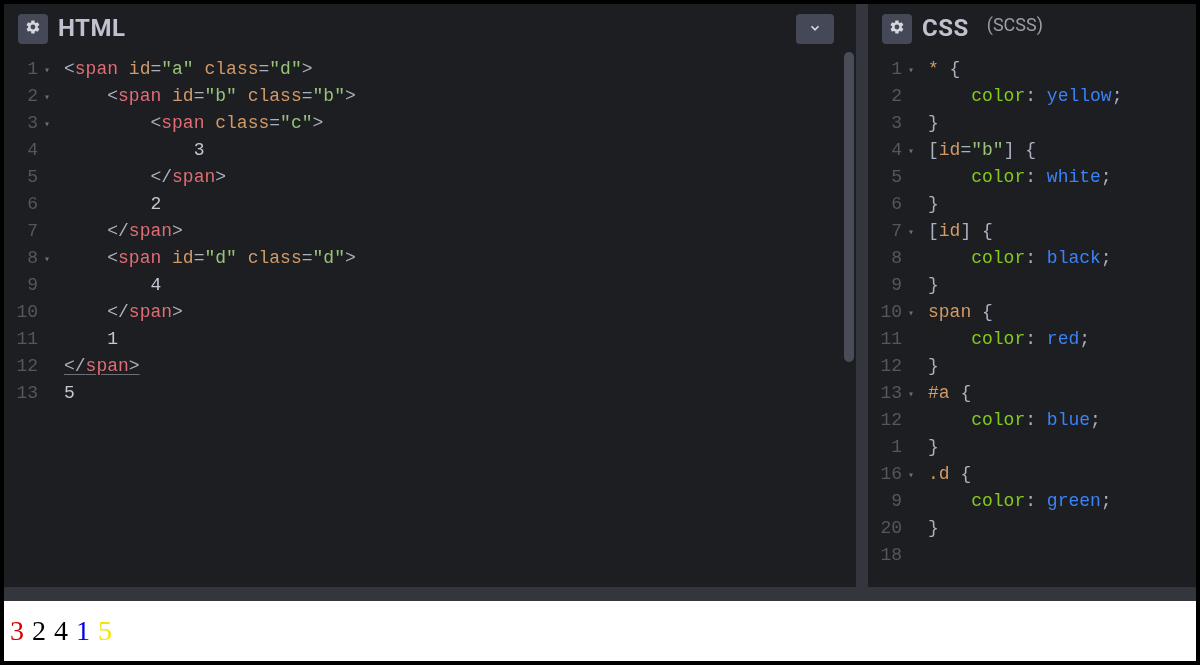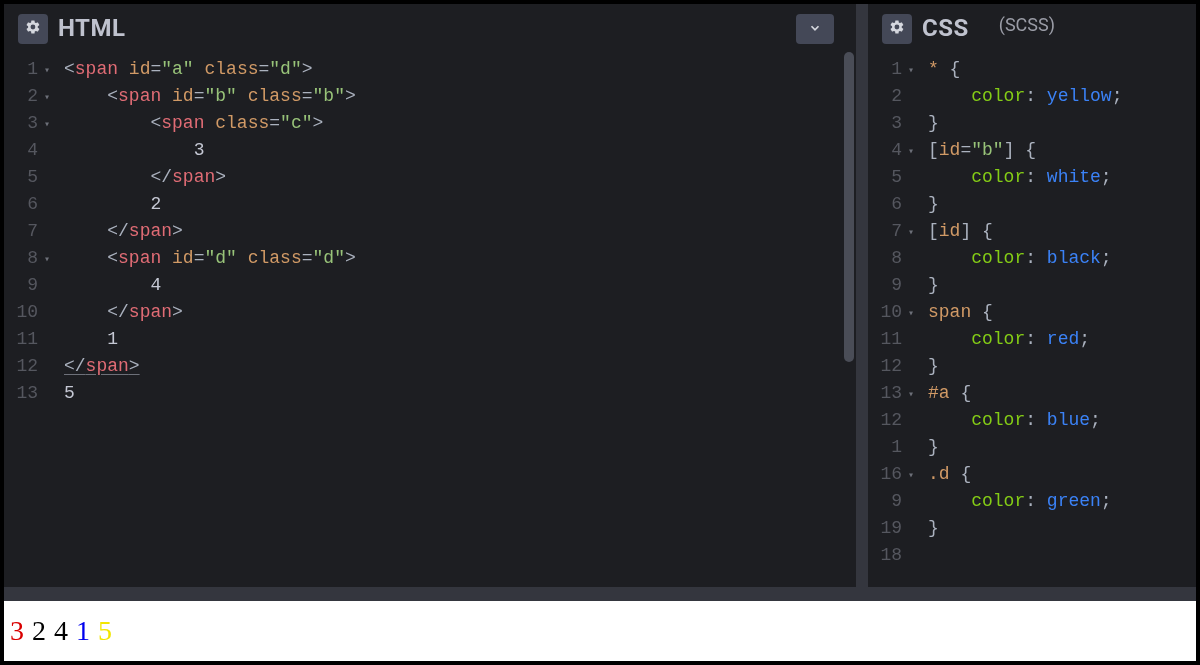--- a/index.html
+++ b/index.html
@@ -59,21 +59,21 @@
     .title-main {
       font-size: 24px;
       font-weight: 700;
       color: #bfc2ce;
       letter-spacing: 0.5px;
     }
     .title-sub {
       font-size: 18px;
       font-weight: 400;
       color: #9a9ca6;
-      margin-left: 20px;
+      margin-left: 8px;
     }
     .dropdown-btn {
       margin-left: auto;
       width: 38px;
       height: 30px;
       background: #444857;
       border-radius: 4px;
       display: flex;
       align-items: center;
       justify-content: center;
@@ -236,21 +236,21 @@
             <div class="gl">8</div>
             <div class="gl">9</div>
             <div class="gl">10<span class="fold-arrow">▾</span></div>
             <div class="gl">11</div>
             <div class="gl">12</div>
             <div class="gl">13<span class="fold-arrow">▾</span></div>
             <div class="gl">12</div>
             <div class="gl">1</div>
             <div class="gl">16<span class="fold-arrow">▾</span></div>
             <div class="gl">9</div>
-            <div class="gl">19</div>
+            <div class="gl">20</div>
             <div class="gl">18</div>
           </div>
         <div class="code-lines" id="css-lines"><div class="cl"><span class="selector">*</span><span class="bracket"> {</span></div><div class="cl">    <span class="prop">color</span><span class="punct">: </span><span class="val-word">yellow</span><span class="punct">;</span></div><div class="cl"><span class="bracket">}</span></div><div class="cl"><span class="bracket">[</span><span class="selector">id</span><span class="punct">=</span><span class="attrvalue">"b"</span><span class="bracket">]</span><span class="bracket"> {</span></div><div class="cl">    <span class="prop">color</span><span class="punct">: </span><span class="val-word">white</span><span class="punct">;</span></div><div class="cl"><span class="bracket">}</span></div><div class="cl"><span class="bracket">[</span><span class="selector">id</span><span class="bracket">]</span><span class="bracket"> {</span></div><div class="cl">    <span class="prop">color</span><span class="punct">: </span><span class="val-word">black</span><span class="punct">;</span></div><div class="cl"><span class="bracket">}</span></div><div class="cl"><span class="selector">span</span><span class="bracket"> {</span></div><div class="cl">    <span class="prop">color</span><span class="punct">: </span><span class="val-word">red</span><span class="punct">;</span></div><div class="cl"><span class="bracket">}</span></div><div class="cl"><span class="selector">#a</span><span class="bracket"> {</span></div><div class="cl">    <span class="prop">color</span><span class="punct">: </span><span class="val-word">blue</span><span class="punct">;</span></div><div class="cl"><span class="bracket">}</span></div><div class="cl"><span class="selector">.d</span><span class="bracket"> {</span></div><div class="cl">    <span class="prop">color</span><span class="punct">: </span><span class="val-word">green</span><span class="punct">;</span></div><div class="cl"><span class="bracket">}</span></div><div class="cl"></div></div>
       </div>
     </div>
 
   </div>
 
   <div class="separator"></div>
 

